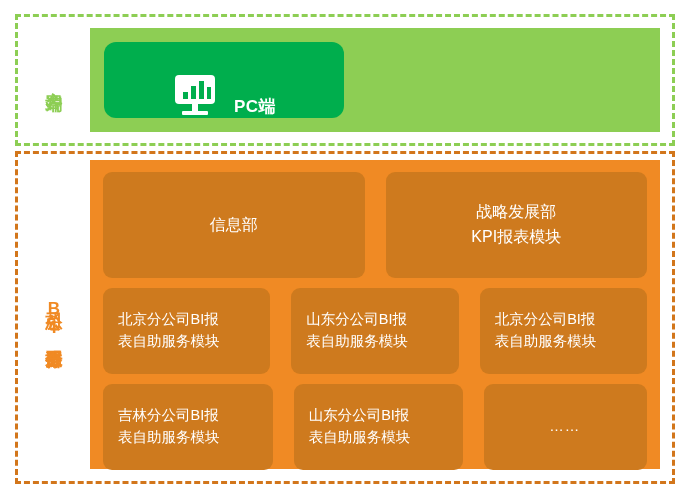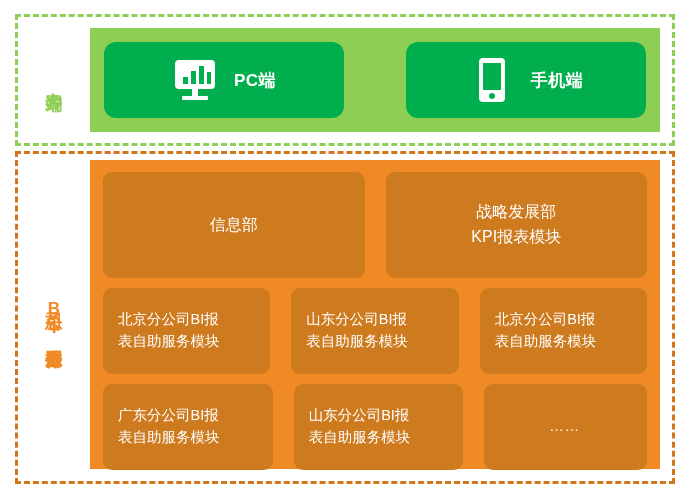--- a/index.html
+++ b/index.html
@@ -89,21 +89,21 @@
     padding: 0 14px;
     box-sizing: border-box;
   }
 
   .client-card {
     background: #00AE4D;
     border-radius: 12px;
     height: 76px;
     flex: 0 0 calc(50% - 31px);
     display: flex;
-    align-items: center;
+    align-items: flex-end;
     justify-content: center;
     gap: 16px;
     box-sizing: border-box;
   }
 
   .client-card .icon-wrap {
     display: flex;
     align-items: center;
     justify-content: center;
     width: 46px;
@@ -199,30 +199,20 @@
             <rect x="19" y="13" width="5" height="13" fill="#00AE4D"></rect>
             <rect x="27" y="8" width="5" height="18" fill="#00AE4D"></rect>
             <rect x="35" y="14" width="4" height="12" fill="#00AE4D"></rect>
             <rect x="20" y="31" width="6" height="7" fill="#ffffff"></rect>
             <rect x="10" y="38" width="26" height="4" rx="1" fill="#ffffff"></rect>
           </svg>
         </span>
         <span class="client-label">PC端</span>
       </div>
 
-      <div class="client-card">
-        <span class="icon-wrap">
-          <svg width="32" height="46" viewBox="0 0 32 46" aria-hidden="true">
-            <rect x="3" y="1" width="26" height="44" rx="4" ry="4" fill="#ffffff"></rect>
-            <rect x="7" y="6" width="18" height="27" fill="#00AE4D"></rect>
-            <circle cx="16" cy="39" r="3" fill="#00AE4D"></circle>
-          </svg>
-        </span>
-        <span class="client-label">手机端</span>
-      </div>
 
     </div>
   </section>
 
   <section class="tier-orange">
 
     <div class="side-label">
       <span class="vtext vtext-orange">总公司BI数据服务平台</span>
     </div>
 
@@ -259,21 +249,21 @@
           <span>
             <span class="mod-text">北京分公司BI报</span>
             <span class="mod-text">表自助服务模块</span>
           </span>
         </div>
       </div>
 
       <div class="row row-bot">
         <div class="mod-box">
           <span>
-            <span class="mod-text">广东分公司BI报</span>
+            <span class="mod-text">吉林分公司BI报</span>
             <span class="mod-text">表自助服务模块</span>
           </span>
         </div>
         <div class="mod-box">
           <span>
             <span class="mod-text">山东分公司BI报</span>
             <span class="mod-text">表自助服务模块</span>
           </span>
         </div>
         <div class="mod-box is-ellipsis">

